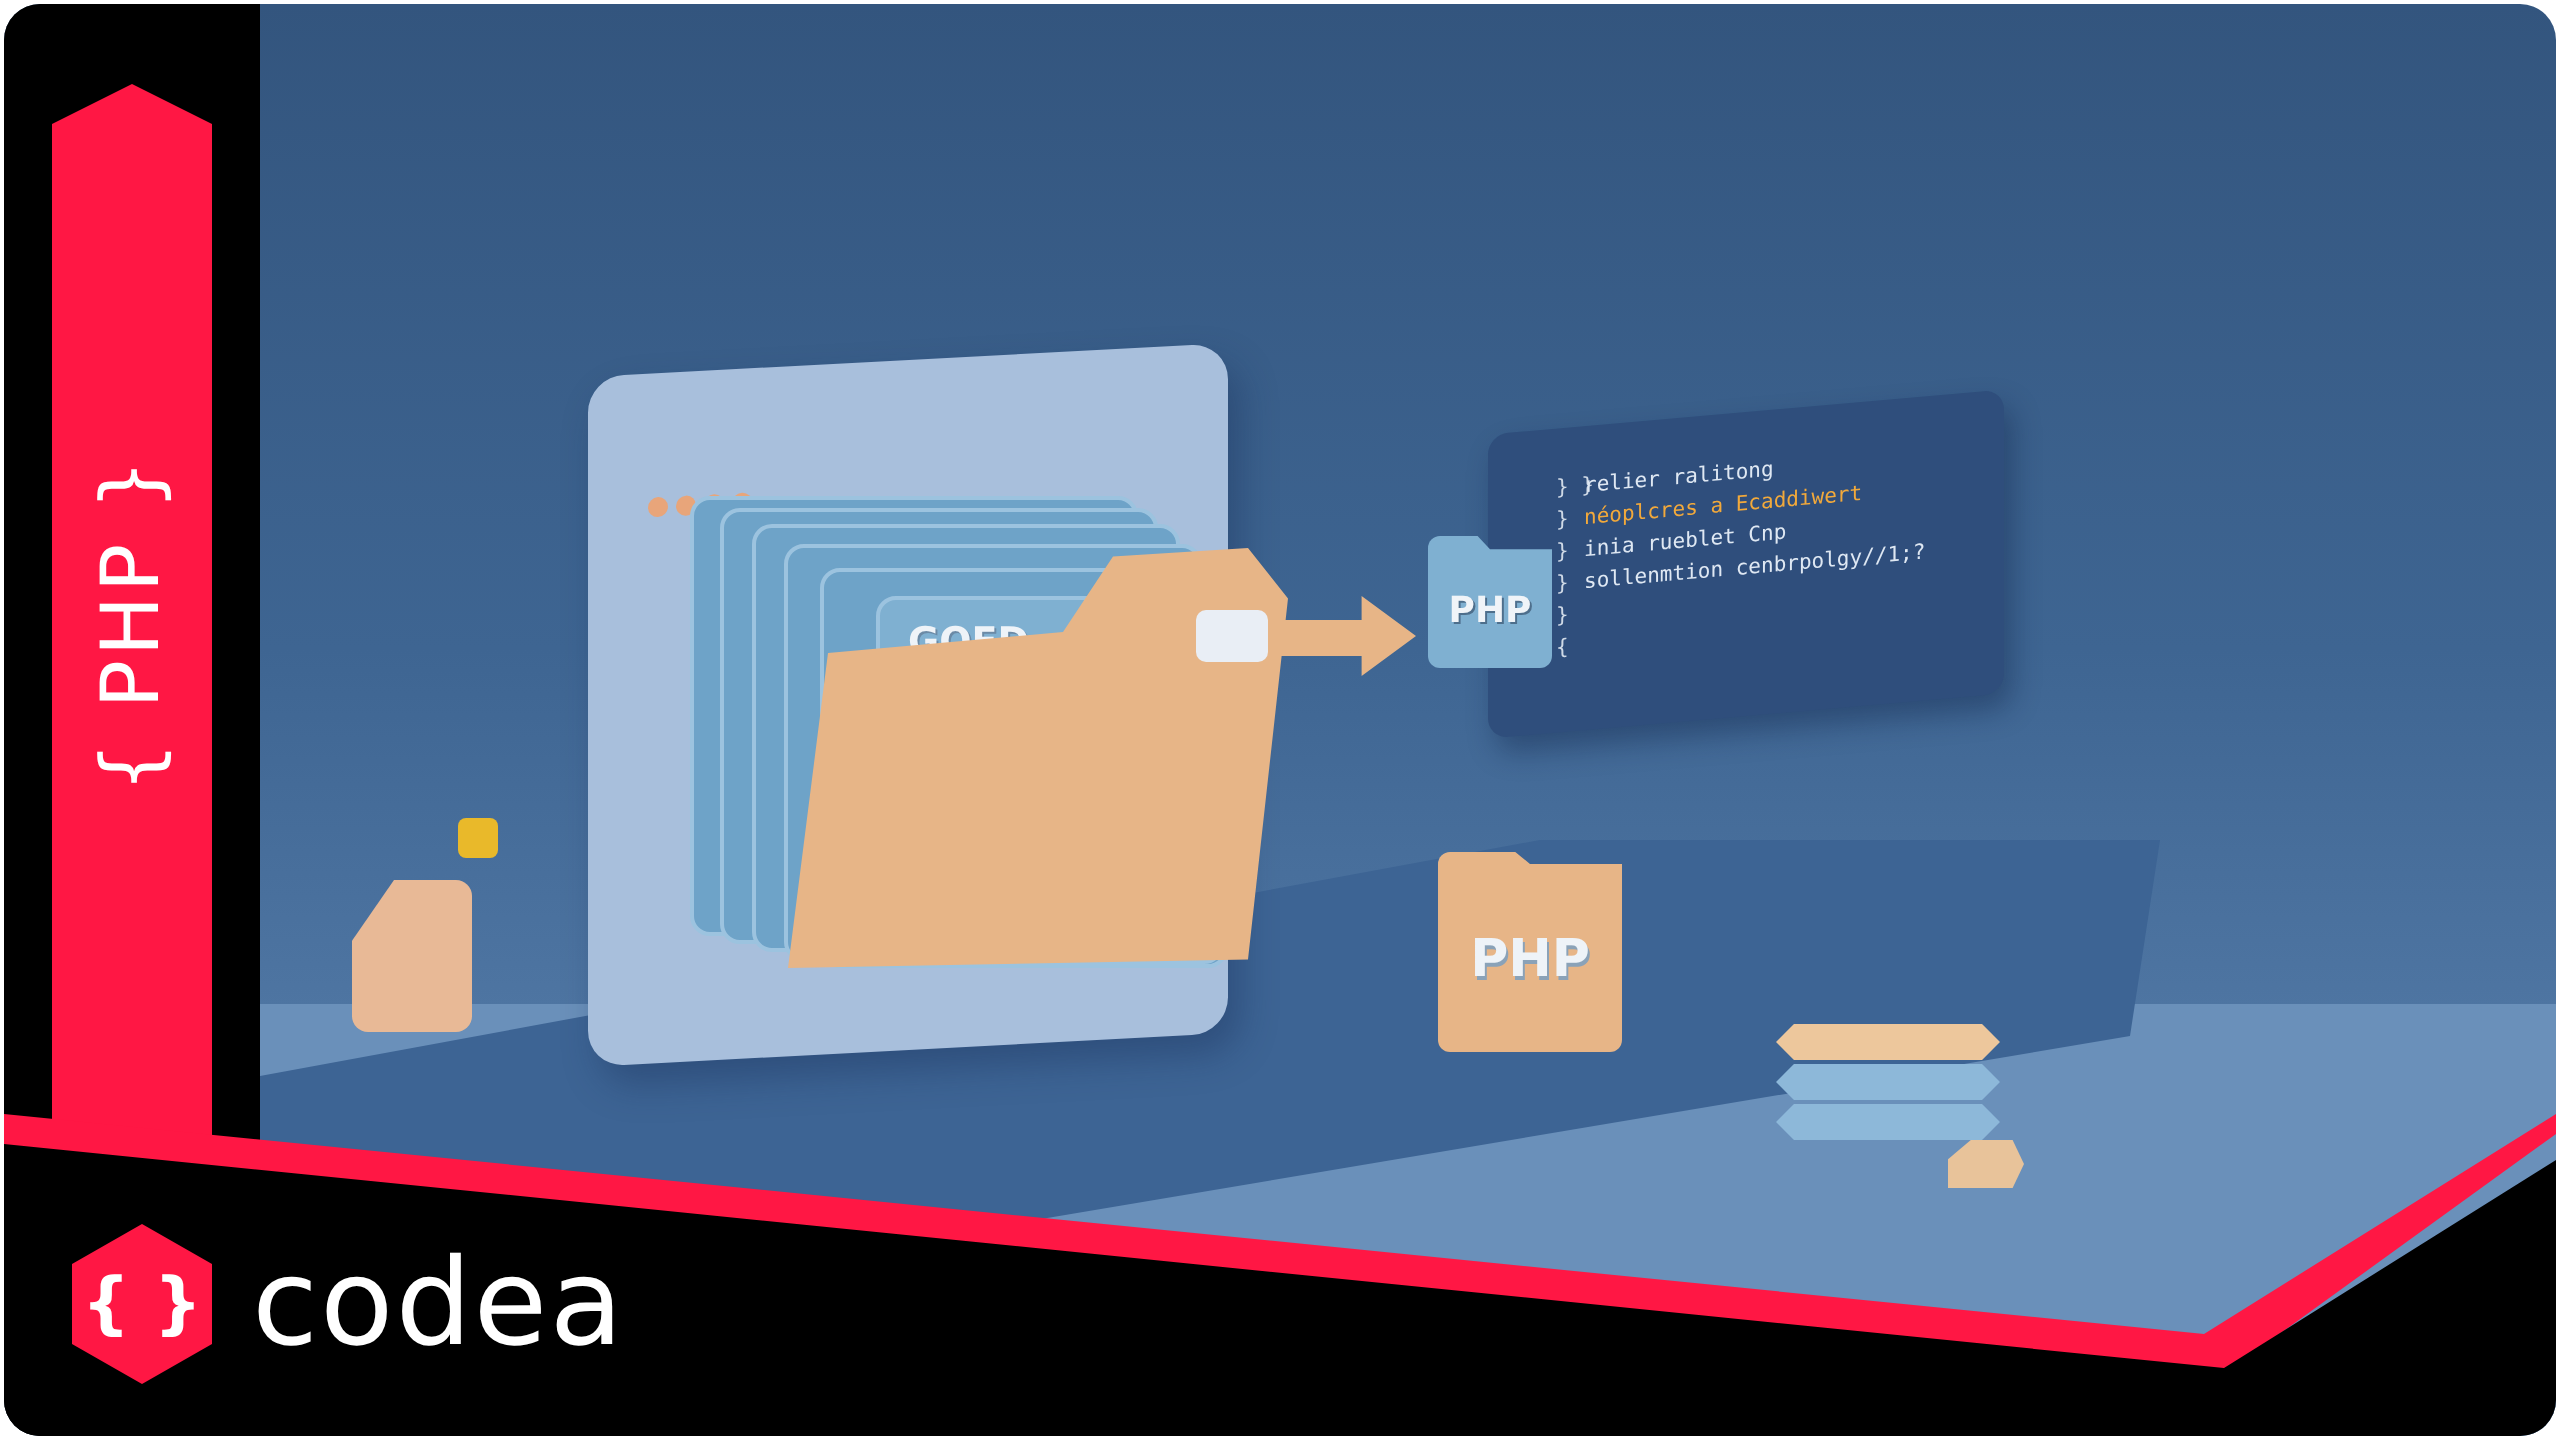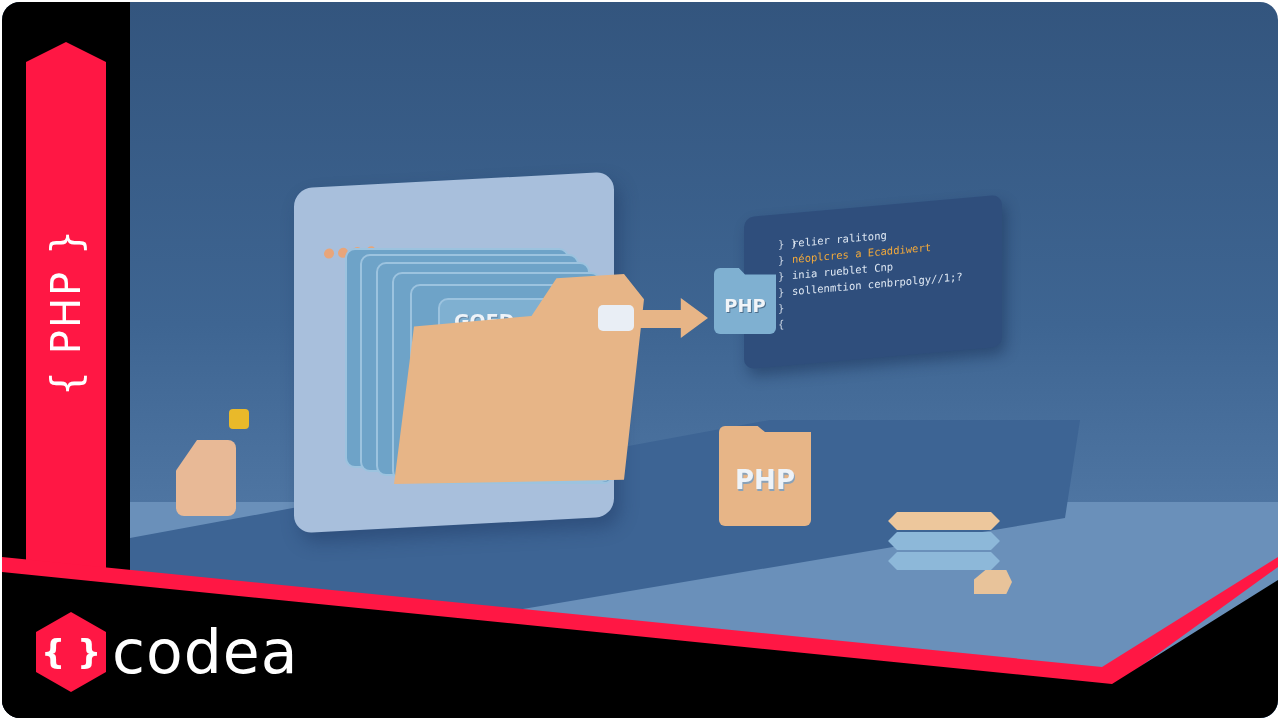--- a/index.html
+++ b/index.html
@@ -17,21 +17,21 @@
     clip-path:polygon(0 118px,640px 0,950px 0,935px 98px,340px 198px,0 175px);}
   .floor-lower{position:absolute;left:128px;top:500px;width:1150px;height:220px;background:#6a90ba;}
   .red-line{position:absolute;left:0;top:555px;width:1276px;height:165px;background:#ff1744;
     clip-path:polygon(0 0,1100px 110px,1276px 0,1276px 10px,1110px 130px,0 16px);}
   .black-bottom{position:absolute;left:0;top:570px;width:1276px;height:150px;background:#000;
     clip-path:polygon(0 0,1110px 112px,1276px 8px,1276px 150px,0 150px);}
   
   .logo{position:absolute;left:34px;top:610px;display:flex;align-items:center;}
   .logo-hex{width:70px;height:80px;background:#ff1744;clip-path:polygon(50% 0,100% 25%,100% 75%,50% 100%,0 75%,0 25%);
     display:flex;align-items:center;justify-content:center;color:#fff;font-size:34px;font-weight:bold;border-radius:10px;}
-  .logo-text{color:#fff;font-size:60px;margin-left:6px;letter-spacing:1px;font-family:"DejaVu Sans",sans-serif;}
+  .logo-text{color:#fff;font-size:60px;margin-left:20px;letter-spacing:1px;font-family:"DejaVu Sans",sans-serif;}
   
   .window{position:absolute;left:292px;top:178px;width:320px;height:345px;background:#a8bfdc;border-radius:18px;
     transform:skewY(-3deg);box-shadow:6px 10px 18px rgba(20,40,80,.35);}
   .dots{position:absolute;left:30px;top:62px;display:flex;gap:4px;}
   .dot{width:10px;height:10px;border-radius:50%;background:#e8a57a;}
   .sheet{position:absolute;background:#6ea3c8;border-radius:10px;border:2px solid #9cc3df;}
   .folder{position:absolute;left:392px;top:272px;width:250px;height:210px;background:#e7b587;
     clip-path:polygon(8% 25%,55% 20%,65% 2%,92% 0,100% 12%,92% 98%,0 100%);}
   .goed{position:absolute;left:452px;top:308px;color:#eef3f8;font-weight:bold;font-size:19px;text-shadow:1px 1px 0 #6b8aa6;}
   .tab{position:absolute;left:596px;top:303px;width:36px;height:26px;background:#e9eef5;border-radius:5px;}

